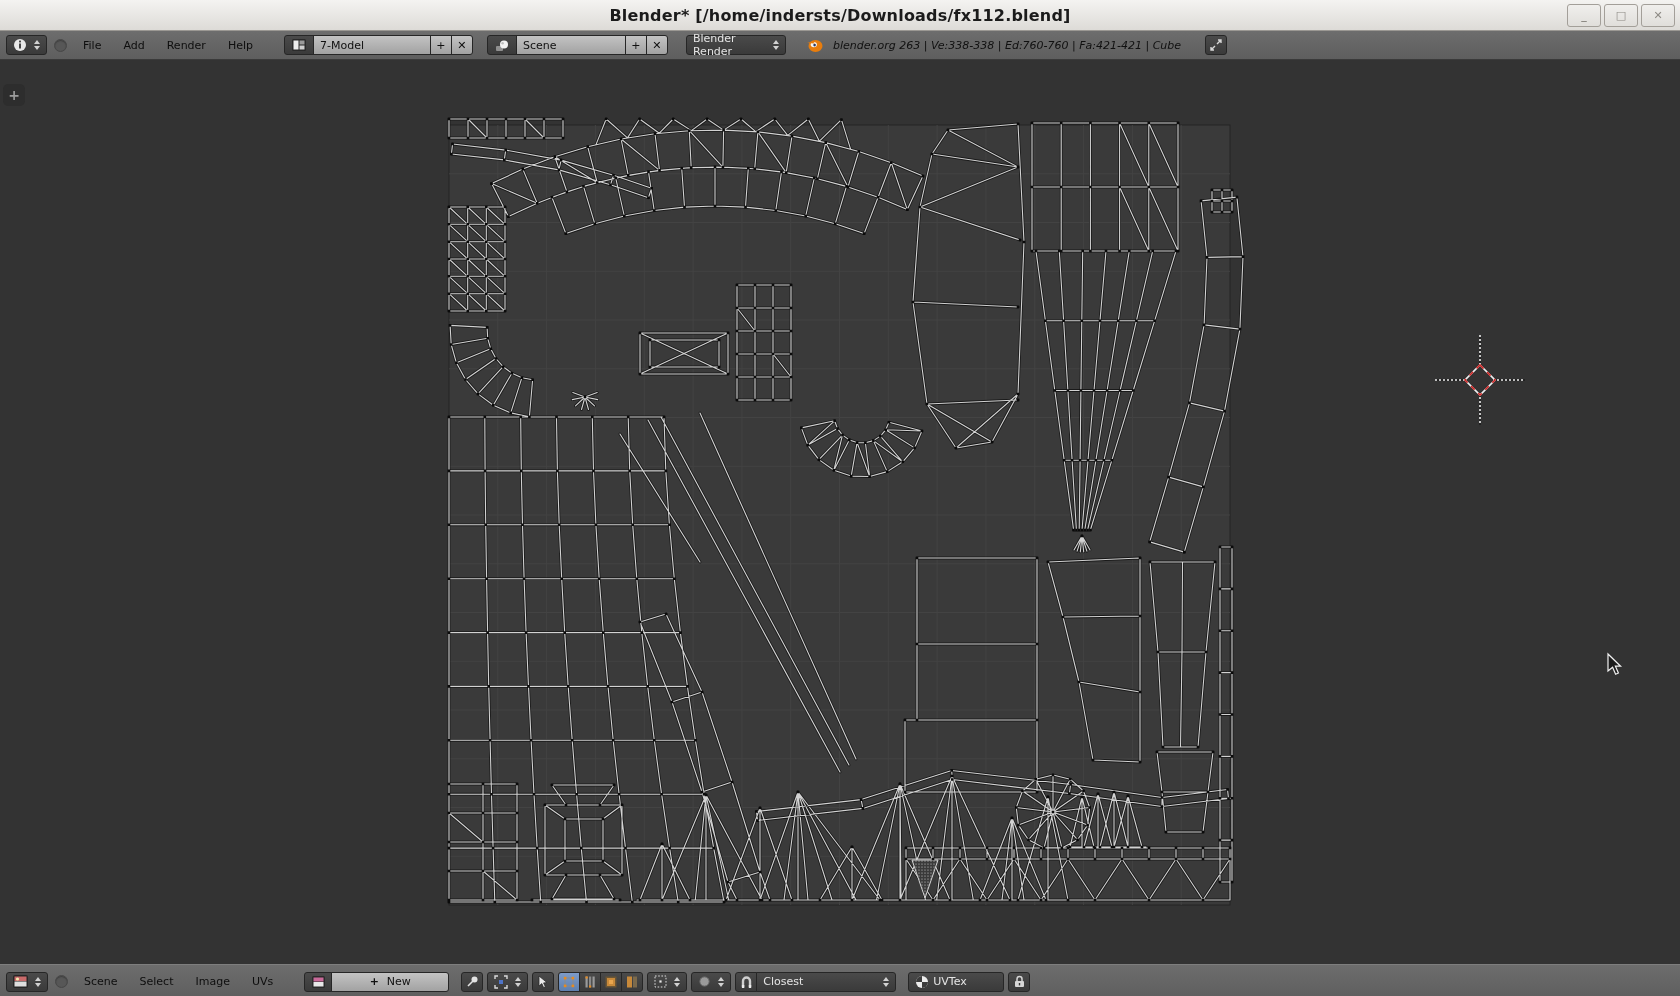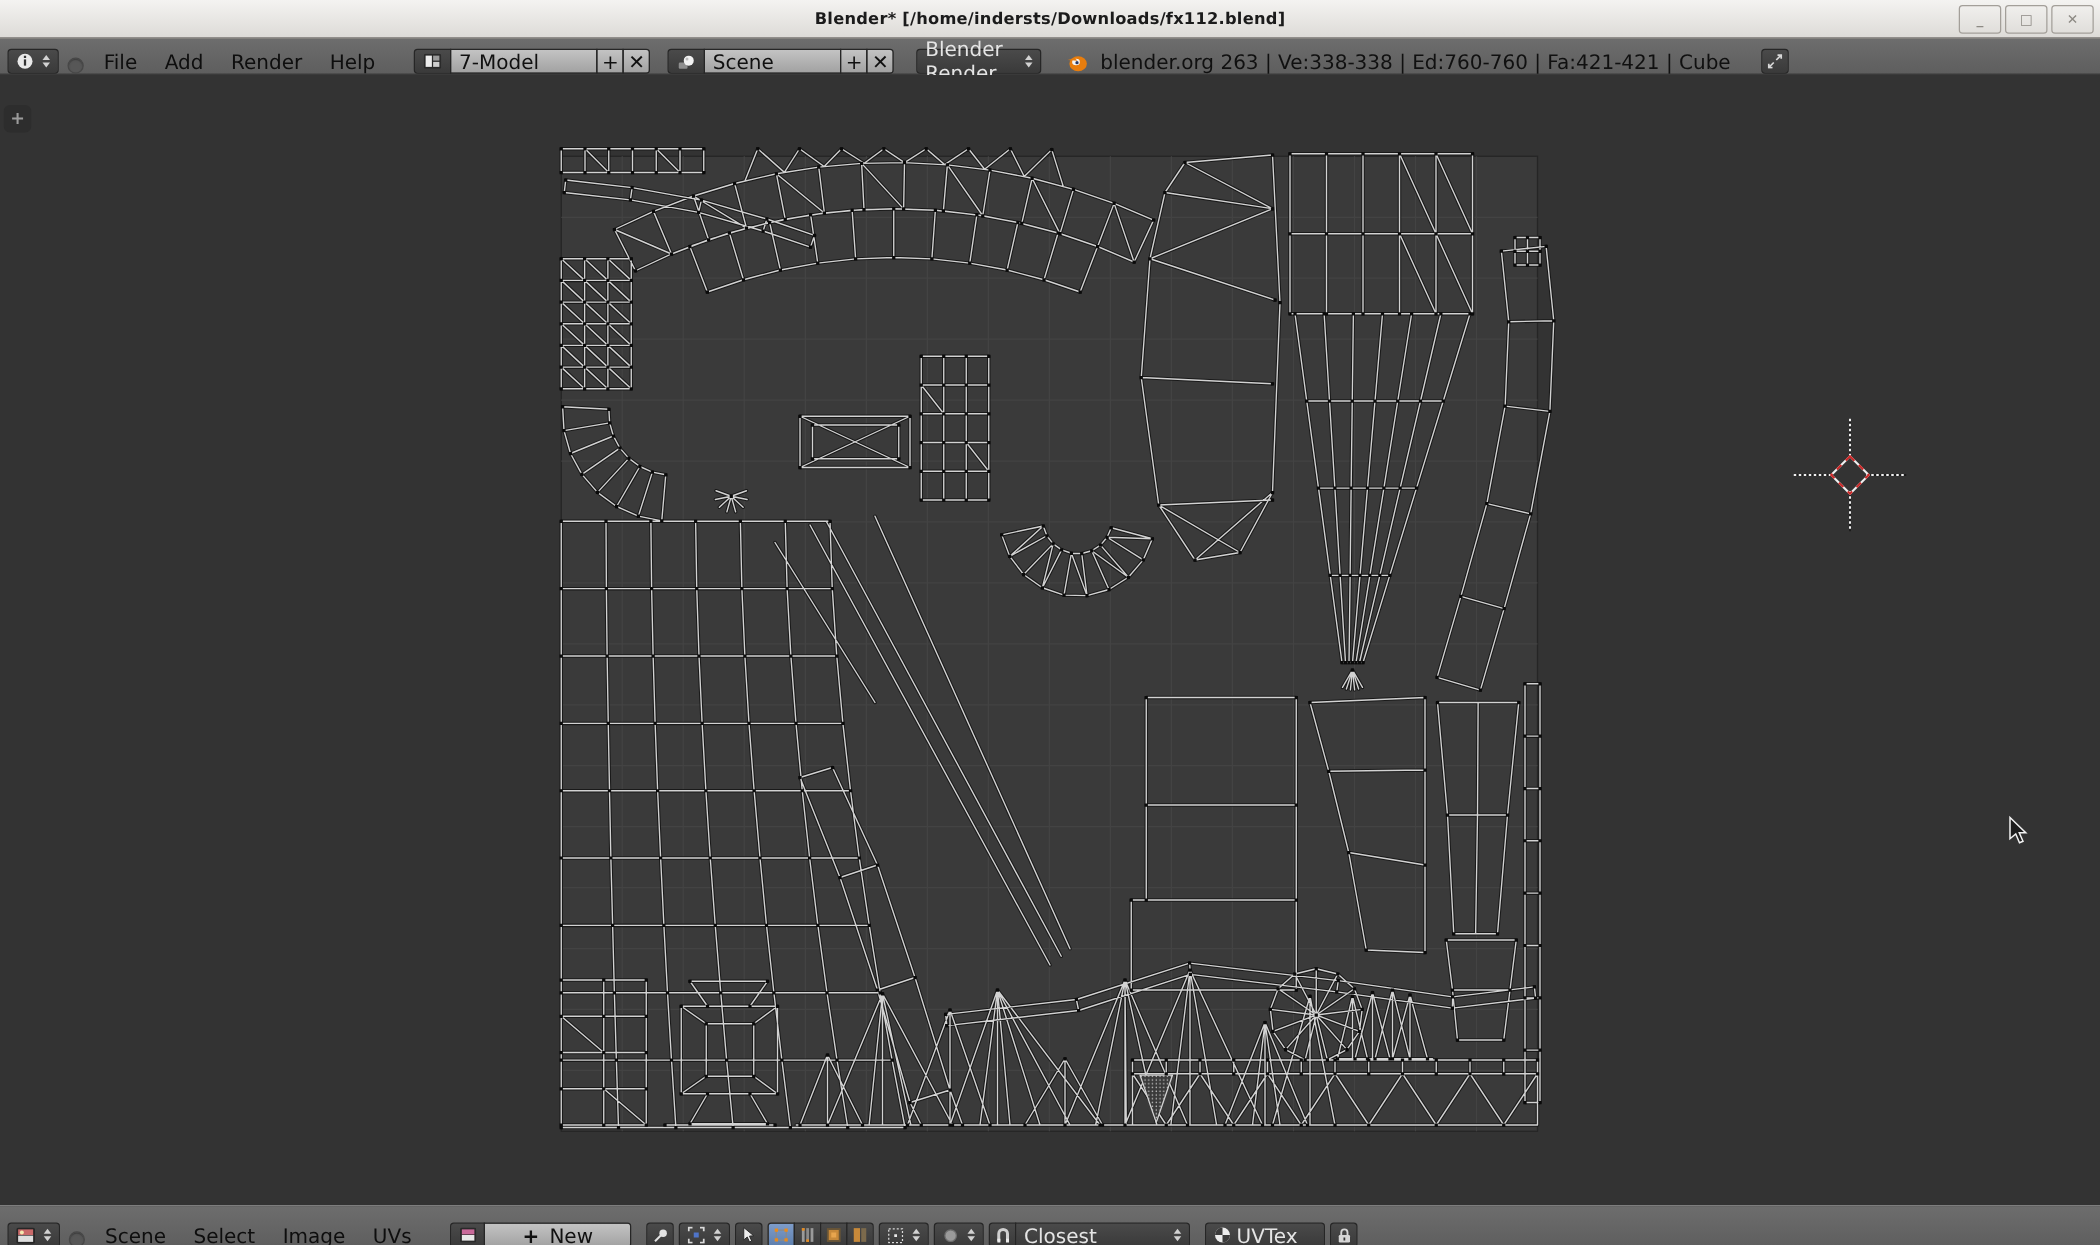--- a/index.html
+++ b/index.html
@@ -1,50 +1,50 @@
 <!DOCTYPE html>
 <html><head>
 <meta charset="utf-8">
 <style>
   html,body{margin:0;padding:0;width:1680px;height:996px;overflow:hidden;
     font-family:"DejaVu Sans","Liberation Sans",sans-serif;background:#333;
     -webkit-font-smoothing:antialiased;}
   
   .titlebar{height:30px;background:linear-gradient(#f4f3f1,#dddbd7);
     border-bottom:1px solid #9b9893;position:relative;display:flex;align-items:center;}
-  .wtitle{position:absolute;left:0;right:0;text-align:center;font-size:13px;
+  .wtitle{position:absolute;left:0;right:0;text-align:center;font-size:16px;
     font-weight:bold;color:#1b1b1b;letter-spacing:.2px;}
   .winbtns{margin-left:auto;display:flex;gap:3px;padding-right:5px;z-index:2;}
   .winbtn{width:32px;height:21px;border:1px solid #a39f99;border-radius:3px;
     background:linear-gradient(#fbfaf9,#d6d3cе,#d6d3ce);display:flex;align-items:center;
     justify-content:center;font-size:11px;font-weight:bold;color:#8d8a84;cursor:default;}
   
-  .hdr{background:linear-gradient(#6d6d6d,#5e5e5e);display:flex;align-items:flex-end;
-    padding:0 6px;gap:4px;font-size:16px;color:#111;}
+  .hdr{background:linear-gradient(#6d6d6d,#5e5e5e);display:flex;align-items:center;
+    padding:0 6px;gap:4px;font-size:11px;color:#111;}
   .hdr.top{height:28px;border-bottom:1px solid #3a3a3a;}
   .hdr.bottom{height:33px;border-top:1px solid #7e7e7e;border-bottom:1px solid #3a3a3a;}
   .menu{padding:0 9px;color:#0e0e0e;cursor:default;}
   .btn{height:20px;display:inline-flex;align-items:center;gap:4px;padding:0 6px;
     border-radius:3px;border:1px solid #262626;box-sizing:border-box;cursor:default;}
   .dark{background:linear-gradient(#4a4a4a,#3a3a3a);color:#e5e5e5;}
   .light{background:linear-gradient(#c3c3c3,#a2a2a2);color:#101010;}
   .blue{background:linear-gradient(#7e9cc9,#5d7fae);}
   .grp{display:inline-flex;}
   .grp .btn{border-radius:0;margin-left:-1px;}
   .grp .btn:first-child{border-radius:3px 0 0 3px;margin-left:0;}
   .grp .btn:last-child{border-radius:0 3px 3px 0;}
   .field{min-width:110px;}
   .sq{width:22px;justify-content:center;padding:0;}
   .circ{width:11px;height:11px;border-radius:50%;background:#575757;
     border:1px solid #474747;box-shadow:inset 0 1px 1px #3e3e3e;margin:0 3px;}
   .arr{display:inline-flex;flex-direction:column;gap:2px;margin-left:3px;}
   .arr i{width:0;height:0;border:3px solid transparent;display:block;}
   .arr .up{border-bottom:4px solid #d2d2d2;border-top:none;}
   .arr .dn{border-top:4px solid #d2d2d2;border-bottom:none;}
-  .stats{margin-left:6px;color:#101010;white-space:nowrap;}
+  .stats{margin-left:6px;color:#101010;white-space:nowrap;font-style:italic;}
   .sp{width:14px;}
   
   .main{position:relative;height:904px;background:#333333;}
   .main svg{position:absolute;left:0;top:0;}
   .cornerplus{position:absolute;left:3px;top:24px;width:22px;height:22px;border-radius:5px;
     background:#2d2d2d;color:#9c9c9c;font-size:14px;font-weight:bold;display:flex;
     align-items:center;justify-content:center;}
 </style>
 </head>
 <body>

